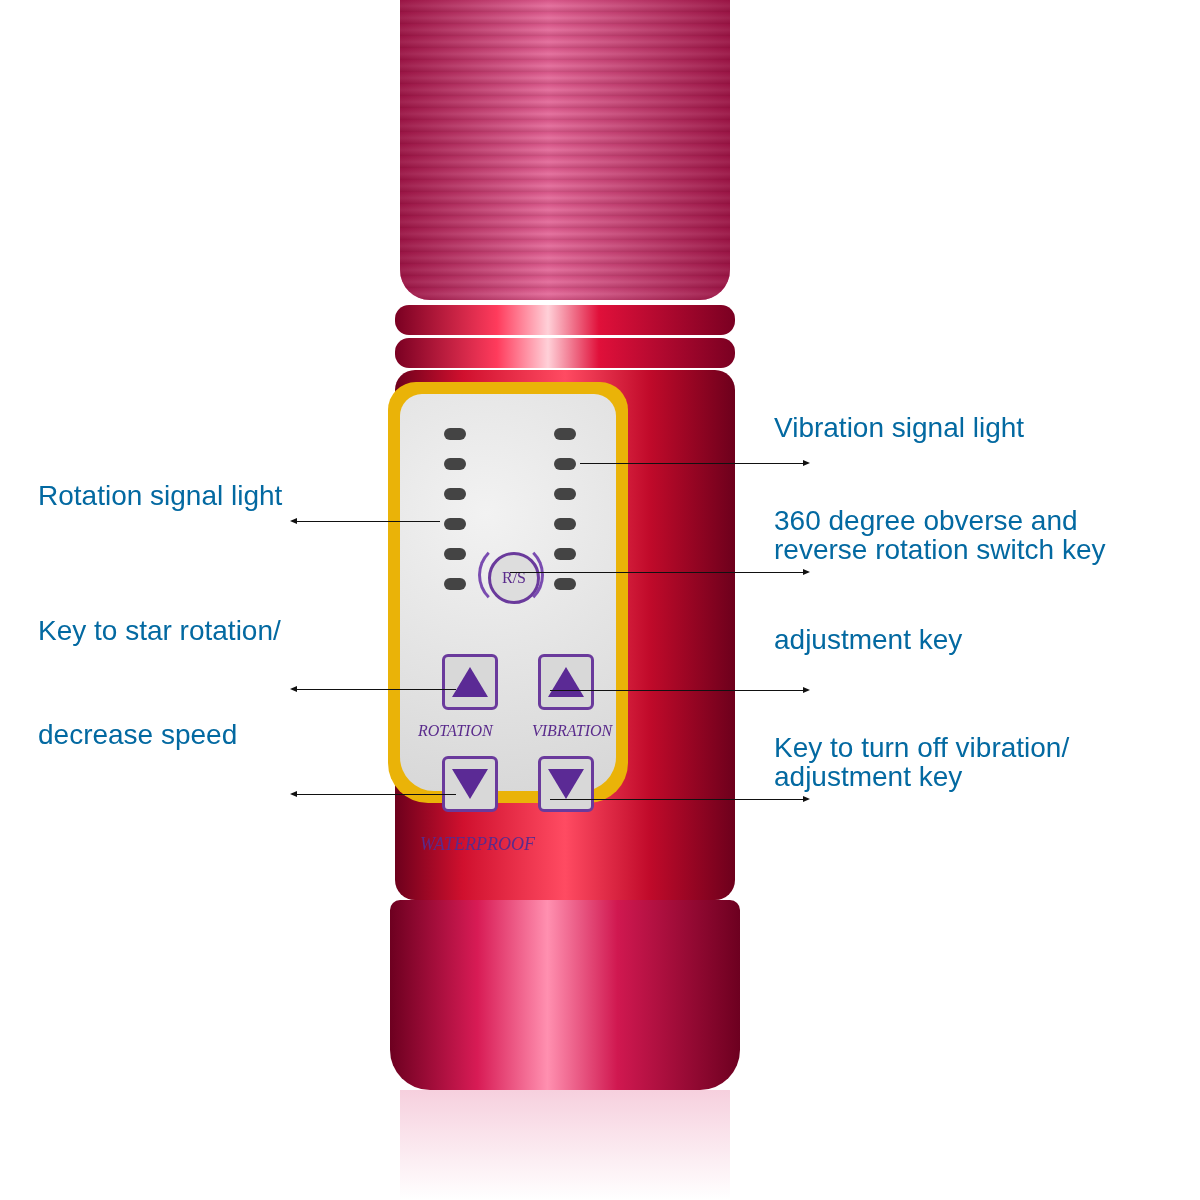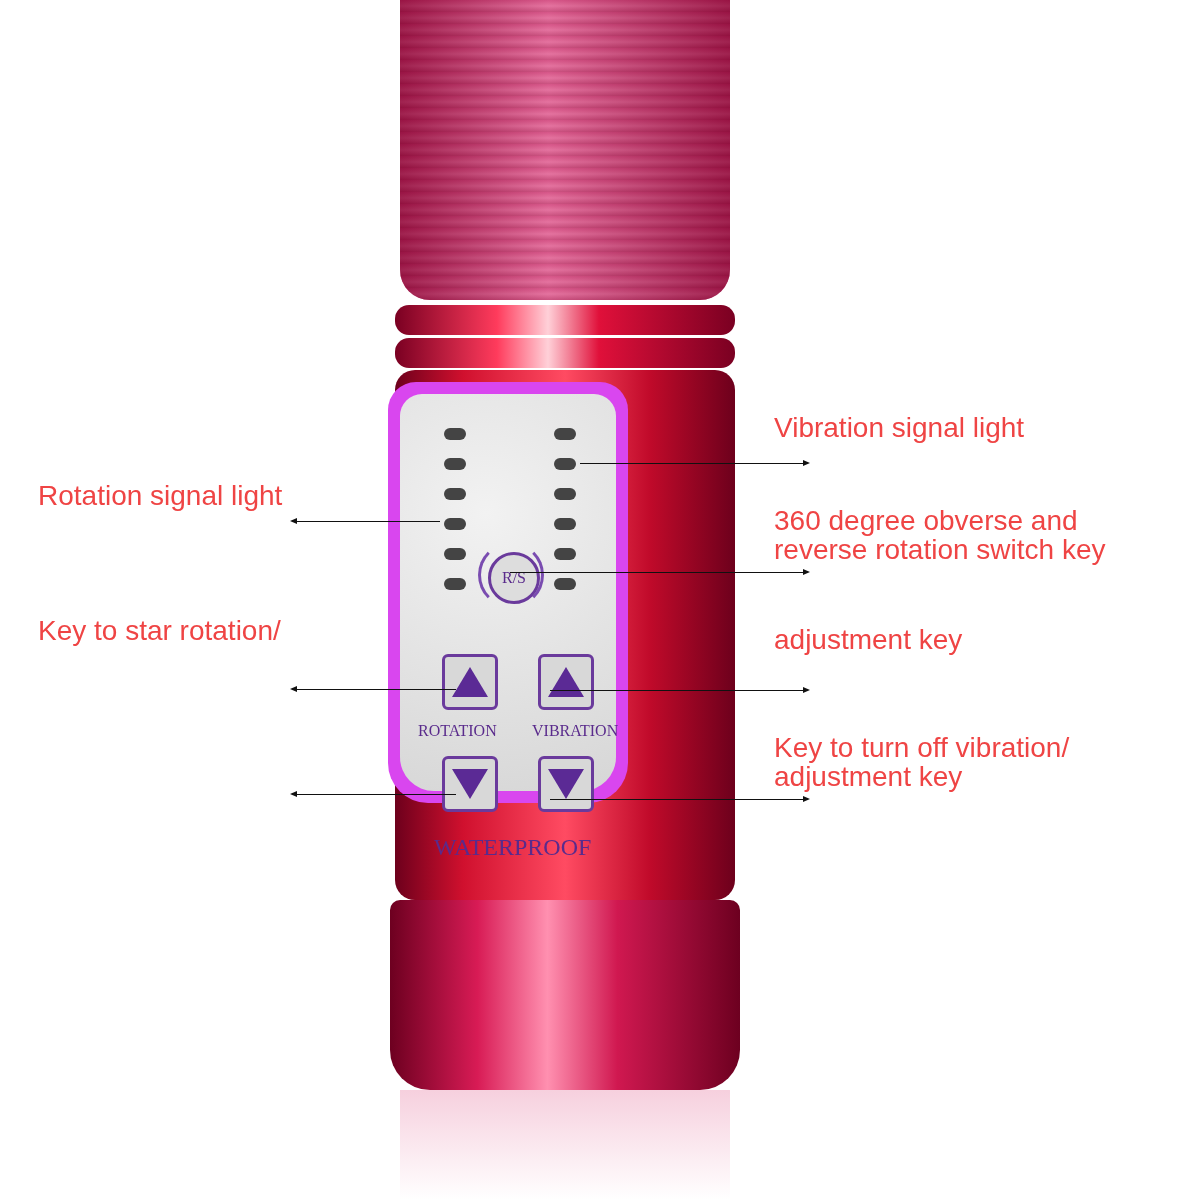--- a/index.html
+++ b/index.html
@@ -11,32 +11,32 @@
   .upper-shade { position:absolute; left:20px; top:0; width:330px; height:300px;
     background: linear-gradient(90deg, rgba(120,0,40,.6), rgba(255,200,220,.25) 45%, rgba(120,0,40,.6)); border-radius:0 0 30px 30px; }
   .ring { position:absolute; left:15px; width:340px; height:30px; border-radius:14px;
     background: linear-gradient(90deg,#7a0022,#ff3b5c 30%,#ffd0d8 45%,#e0103a 60%,#7a0022); }
   .body { position:absolute; left:15px; top:370px; width:340px; height:530px; border-radius:20px;
     background: linear-gradient(90deg,#6d001c,#d0102e 20%,#ff4b62 50%,#c00a2a 75%,#6d001c); }
   .base { position:absolute; left:10px; top:900px; width:350px; height:190px; border-radius:10px 10px 40px 40px;
     background: linear-gradient(90deg,#6d0020,#d81b55 25%,#ff90b0 45%,#d01850 65%,#6d0020); }
   .reflect { position:absolute; left:20px; top:1090px; width:330px; height:110px;
     background: linear-gradient(180deg, rgba(230,120,160,.35), rgba(255,255,255,0)); }
-  .panel { position:absolute; left:8px; top:382px; width:240px; height:421px; background:#d946ef; border-radius:28px 28px 40px 40px; }
+  .panel { position:absolute; left:8px; top:382px; width:240px; height:421px; background:#eab308; border-radius:28px 28px 40px 40px; }
   .panel-inner { position:absolute; left:12px; top:12px; right:12px; bottom:12px; border-radius:22px 22px 34px 34px;
     background: radial-gradient(circle at 40% 30%, #f2f2f2, #d6d6d6); }
   .led { position:absolute; width:22px; height:12px; border-radius:6px; background:#444; }
   .rs { position:absolute; left:88px; top:158px; width:46px; height:46px; border-radius:50%; border:3px solid #6a3a9c;
     display:flex; align-items:center; justify-content:center; color:#5a2b8c; font-family:"Liberation Serif", serif; font-size:16px; background:#ddd; }
   .rs-ring { position:absolute; left:78px; top:148px; width:60px; height:60px; border-radius:50%; border:3px solid #7a4cb0; border-top-color:transparent; border-bottom-color:transparent; }
   .key { position:absolute; width:50px; height:50px; border:3px solid #6a3a9c; border-radius:6px; background:#d8d8d8; display:flex; align-items:center; justify-content:center; }
   .tri-up { width:0; height:0; border-left:18px solid transparent; border-right:18px solid transparent; border-bottom:30px solid #5b2a95; }
   .tri-down { width:0; height:0; border-left:18px solid transparent; border-right:18px solid transparent; border-top:30px solid #5b2a95; }
-  .plabel { position:absolute; color:#5a2b8c; font-family:"Liberation Serif", serif; font-size:16px; white-space:nowrap; }
-  .callout { position:absolute; font-size:28px; line-height:29px; color:#ef4444; white-space:nowrap; }
+  .plabel { position:absolute; color:#5a2b8c; font-family:"Liberation Serif", serif; font-size:16px; white-space:nowrap;font-style:italic; }
+  .callout { position:absolute; font-size:28px; line-height:29px; color:#0369a1; white-space:nowrap; }
   .line { position:absolute; height:1px; background:#111; }
   .arr-l::before { content:""; position:absolute; left:-6px; top:-3px; border-top:3px solid transparent; border-bottom:3px solid transparent; border-right:7px solid #111; }
   .arr-r::after { content:""; position:absolute; right:-6px; top:-3px; border-top:3px solid transparent; border-bottom:3px solid transparent; border-left:7px solid #111; }
 </style>
 </head>
 <body>
 
 <div class="device">
   <div class="upper"></div>
   <div class="upper-shade"></div>
@@ -73,36 +73,37 @@
         <div class="tri-up"></div>
       </div>
       <div class="plabel" style="left:18px;top:328px">ROTATION</div>
       <div class="plabel" style="left:132px;top:328px">VIBRATION</div>
       <div class="key" style="left:42px;top:362px">
         <div class="tri-down"></div>
       </div>
       <div class="key" style="left:138px;top:362px">
         <div class="tri-down"></div>
       </div>
-      <div class="plabel" style="left:34px;top:440px;font-size:24px">WATERPROOF</div>
+      <div class="plabel" style="left:20px;top:440px;font-size:18px">WATERPROOF</div>
     </div>
   </div>
 </div>
 
 <div class="callout" style="left:38px;top:481px">
   <span>Rotation signal light</span>
 </div>
 <div class="line arr-l" style="left:296px;top:521px;width:144px"></div>
 
 <div class="callout" style="left:38px;top:616px">
   <div>Key to star rotation/</div>
 </div>
 <div class="line arr-l" style="left:296px;top:689px;width:160px"></div>
 
 <div class="callout" style="left:38px;top:720px">
+  <div>decrease speed</div>
 </div>
 <div class="line arr-l" style="left:296px;top:794px;width:160px"></div>
 
 <div class="callout" style="left:774px;top:413px">
   <span>Vibration signal light</span>
 </div>
 <div class="line arr-r" style="left:580px;top:463px;width:224px"></div>
 
 <div class="callout" style="left:774px;top:506px">
   <div>360 degree obverse and</div>

